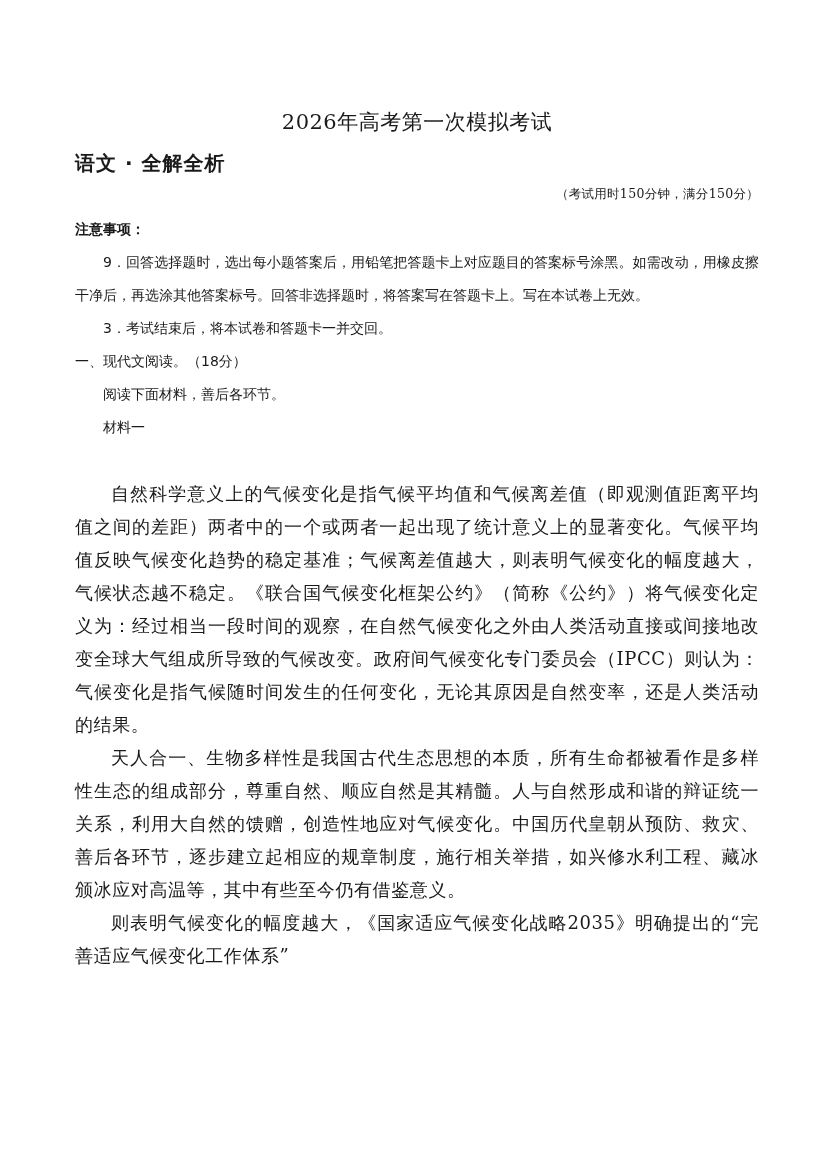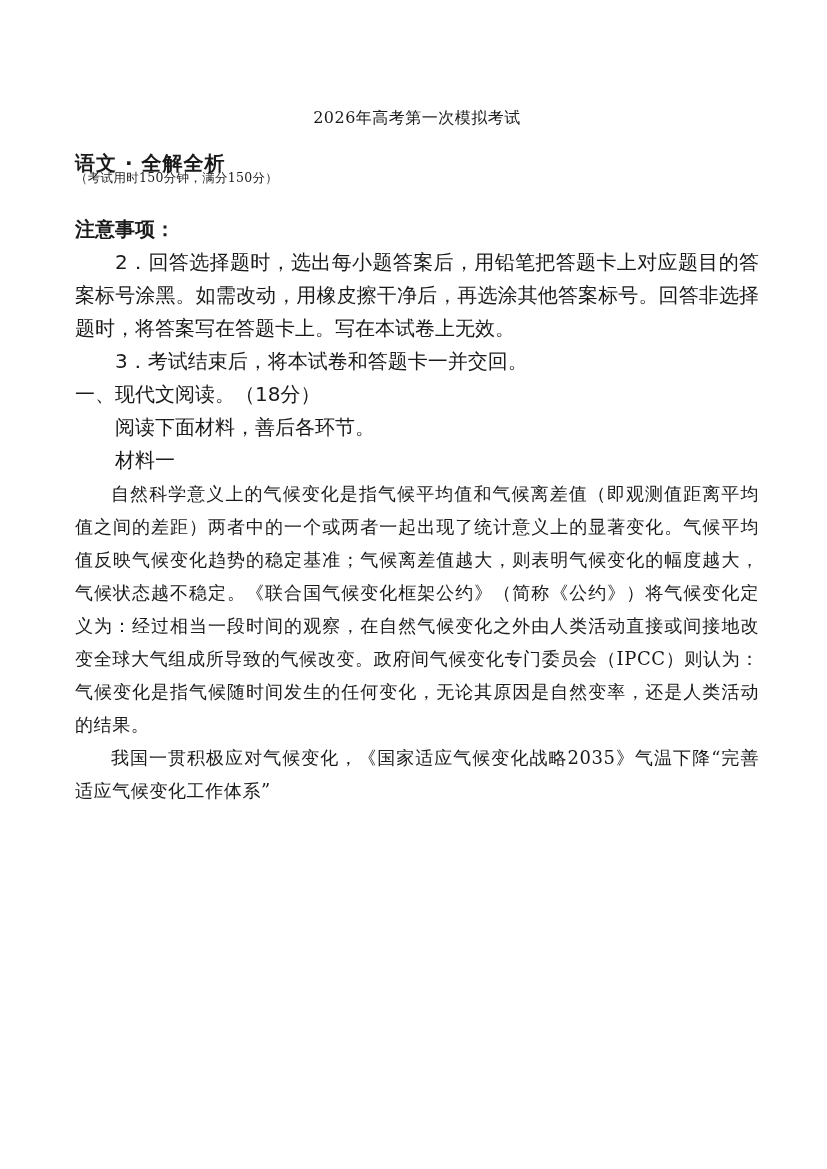--- a/index.html
+++ b/index.html
@@ -1,44 +1,45 @@
 <!DOCTYPE html>
 <html><head>
 <meta charset="utf-8">
 <style>
   html, body { margin: 0; padding: 0; background: #ffffff; }
   body { width: 827px; height: 1169px; position: relative; overflow: hidden; color: #1a1a1a; }
   .page { position: absolute; left: 75px; top: 0; width: 684px; }
   .title { position: absolute; top: 108px; left: 0; width: 684px; text-align: center;
-    font-family: "DejaVu Serif", "Liberation Serif", serif; font-size: 16px; font-weight: normal; letter-spacing: 0.5px; }
+    font-family: "DejaVu Serif", "Liberation Serif", serif; font-size: 21px; font-weight: normal; letter-spacing: 0.5px; }
   .subtitle { position: absolute; top: 150px; left: 0; width: 684px; text-align: left;
     font-family: "DejaVu Sans", sans-serif; font-size: 20px; font-weight: bold; letter-spacing: 1px; }
-  .note { position: absolute; top: 170px; left: 0; width: 684px; text-align: left;
+  .note { position: absolute; top: 186px; left: 0; width: 684px; text-align: right;
     font-family: "DejaVu Serif", serif; font-size: 12.5px; letter-spacing: 0.3px; }
   .block { position: absolute; left: 0; width: 684px;
-    font-family: "DejaVu Sans", sans-serif; font-size: 20px; line-height: 33px; text-align: justify; }
+    font-family: "DejaVu Sans", sans-serif; font-size: 14px; line-height: 33px; text-align: justify; }
   .bold { font-weight: bold; }
   .indent { text-indent: 2em; }
   .serif { font-family: "DejaVu Serif", serif; font-size: 18px; letter-spacing: 0.6px; }
   p { margin: 0; }
 </style>
 </head>
 <body>
 
 <div class="page">
   <div class="title">2026年高考第一次模拟考试</div>
   <div class="subtitle">语文 · 全解全析</div>
   <div class="note">（考试用时150分钟，满分150分）</div>
 
   <div class="block" style="top:213px;">
     <p class="bold">注意事项：</p>
-    <p class="indent">2．回答选择题时，选出每小题答案后，用铅笔把答题卡上对应题目的答案标号涂黑。如需改动，用橡皮擦干净后，再选涂其他答案标号。回答非选择题时，将答案写在答题卡上。写在本试卷上无效。</p>
+    <p class="indent">9．回答选择题时，选出每小题答案后，用铅笔把答题卡上对应题目的答案标号涂黑。如需改动，用橡皮擦干净后，再选涂其他答案标号。回答非选择题时，将答案写在答题卡上。写在本试卷上无效。</p>
     <p class="indent">3．考试结束后，将本试卷和答题卡一并交回。</p>
     <p>一、现代文阅读。（18分）</p>
     <p class="indent">阅读下面材料，善后各环节。</p>
     <p class="indent">材料一</p>
   </div>
 
   <div class="block serif" style="top:477px;">
     <p class="indent">自然科学意义上的气候变化是指气候平均值和气候离差值（即观测值距离平均值之间的差距）两者中的一个或两者一起出现了统计意义上的显著变化。气候平均值反映气候变化趋势的稳定基准；气候离差值越大，则表明气候变化的幅度越大，气候状态越不稳定。《联合国气候变化框架公约》（简称《公约》）将气候变化定义为：经过相当一段时间的观察，在自然气候变化之外由人类活动直接或间接地改变全球大气组成所导致的气候改变。政府间气候变化专门委员会（IPCC）则认为：气候变化是指气候随时间发生的任何变化，无论其原因是自然变率，还是人类活动的结果。</p>
-    <p class="indent">我国一贯积极应对气候变化，《国家适应气候变化战略2035》气温下降“完善适应气候变化工作体系”</p>
+    <p class="indent">天人合一、生物多样性是我国古代生态思想的本质，所有生命都被看作是多样性生态的组成部分，尊重自然、顺应自然是其精髓。人与自然形成和谐的辩证统一关系，利用大自然的馈赠，创造性地应对气候变化。中国历代皇朝从预防、救灾、善后各环节，逐步建立起相应的规章制度，施行相关举措，如兴修水利工程、藏冰颁冰应对高温等，其中有些至今仍有借鉴意义。</p>
+    <p class="indent">则表明气候变化的幅度越大，《国家适应气候变化战略2035》明确提出的“完善适应气候变化工作体系”</p>
   </div>
 </div>
 
 </body></html>

